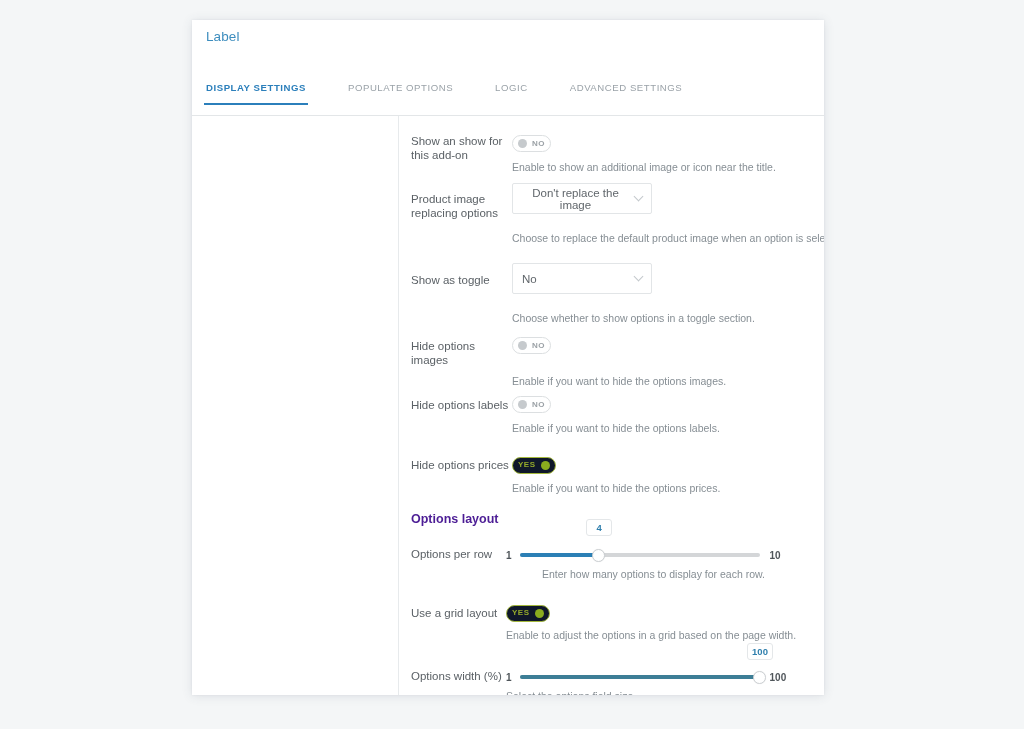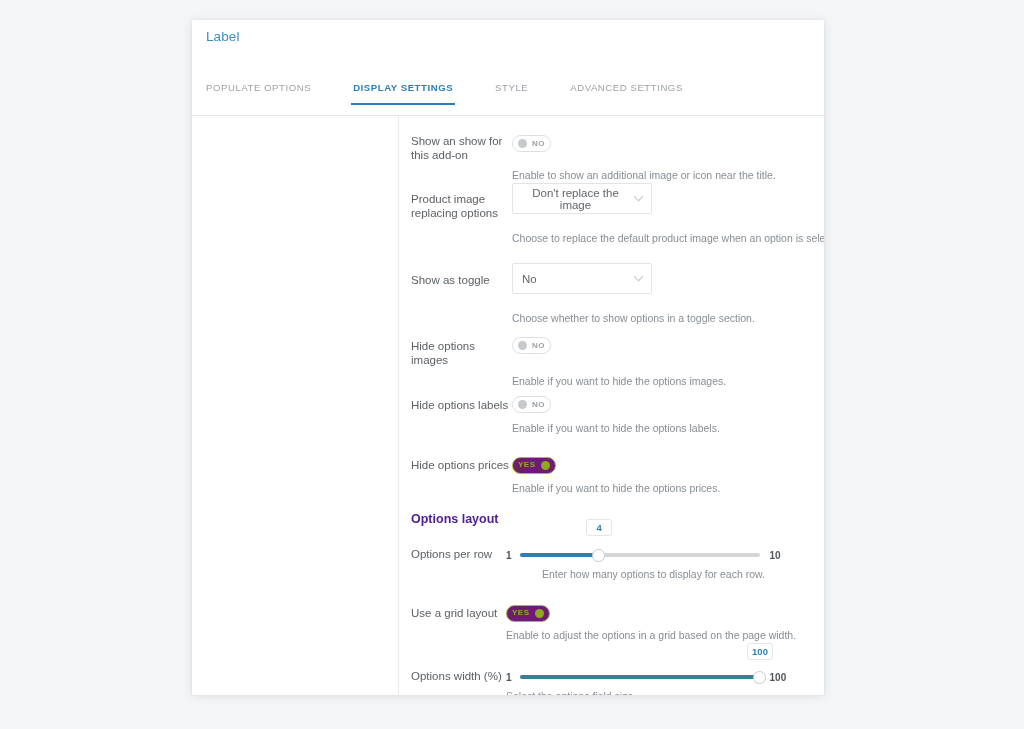--- a/index.html
+++ b/index.html
@@ -125,21 +125,21 @@
     cursor: pointer;
     user-select: none;
   }
   .toggle.off {
     border: 1px solid #dcdfe1;
     background: #ffffff;
     flex-direction: row;
   }
   .toggle.on {
     border: 1px solid #a4b83c;
-    background: #701a75;
+    background: #0f172a;
     flex-direction: row;
   }
   .toggle .knob {
     width: 9px;
     height: 9px;
     border-radius: 50%;
     flex: 0 0 auto;
   }
   .toggle.off .knob { background: #c6cacd; order: 1; margin-right: 5px; }
   .toggle.off .tlabel { order: 2; color: #9ba1a6; }
@@ -246,37 +246,37 @@
   }
 </style>
 </head>
 <body>
 
 <div class="card">
 
   <div class="card-title">Label</div>
 
   <div class="tabs">
+    <div class="tab active">DISPLAY SETTINGS</div>
     <div class="tab">POPULATE OPTIONS</div>
-    <div class="tab active">DISPLAY SETTINGS</div>
-    <div class="tab">STYLE</div>
+    <div class="tab">LOGIC</div>
     <div class="tab">ADVANCED SETTINGS</div>
   </div>
 
   <div class="panel">
 
     <div class="field" style="top:18px;">
       <div class="field-label">Show an show for this add-on</div>
       <div class="field-control" style="top:1px;">
         <div class="toggle off">
           <span class="knob"></span>
           <span class="tlabel">NO</span>
         </div>
       </div>
-      <div class="field-desc" style="top:35px;">Enable to show an additional image or icon near the title.</div>
+      <div class="field-desc" style="top:27px;">Enable to show an additional image or icon near the title.</div>
     </div>
 
     <div class="field" style="top:76px;">
       <div class="field-label">Product image replacing options</div>
       <div class="field-control" style="top:-9px;">
         <div class="select">
           <span>Don't replace the image</span>
           <span class="caret"></span>
         </div>
       </div>

